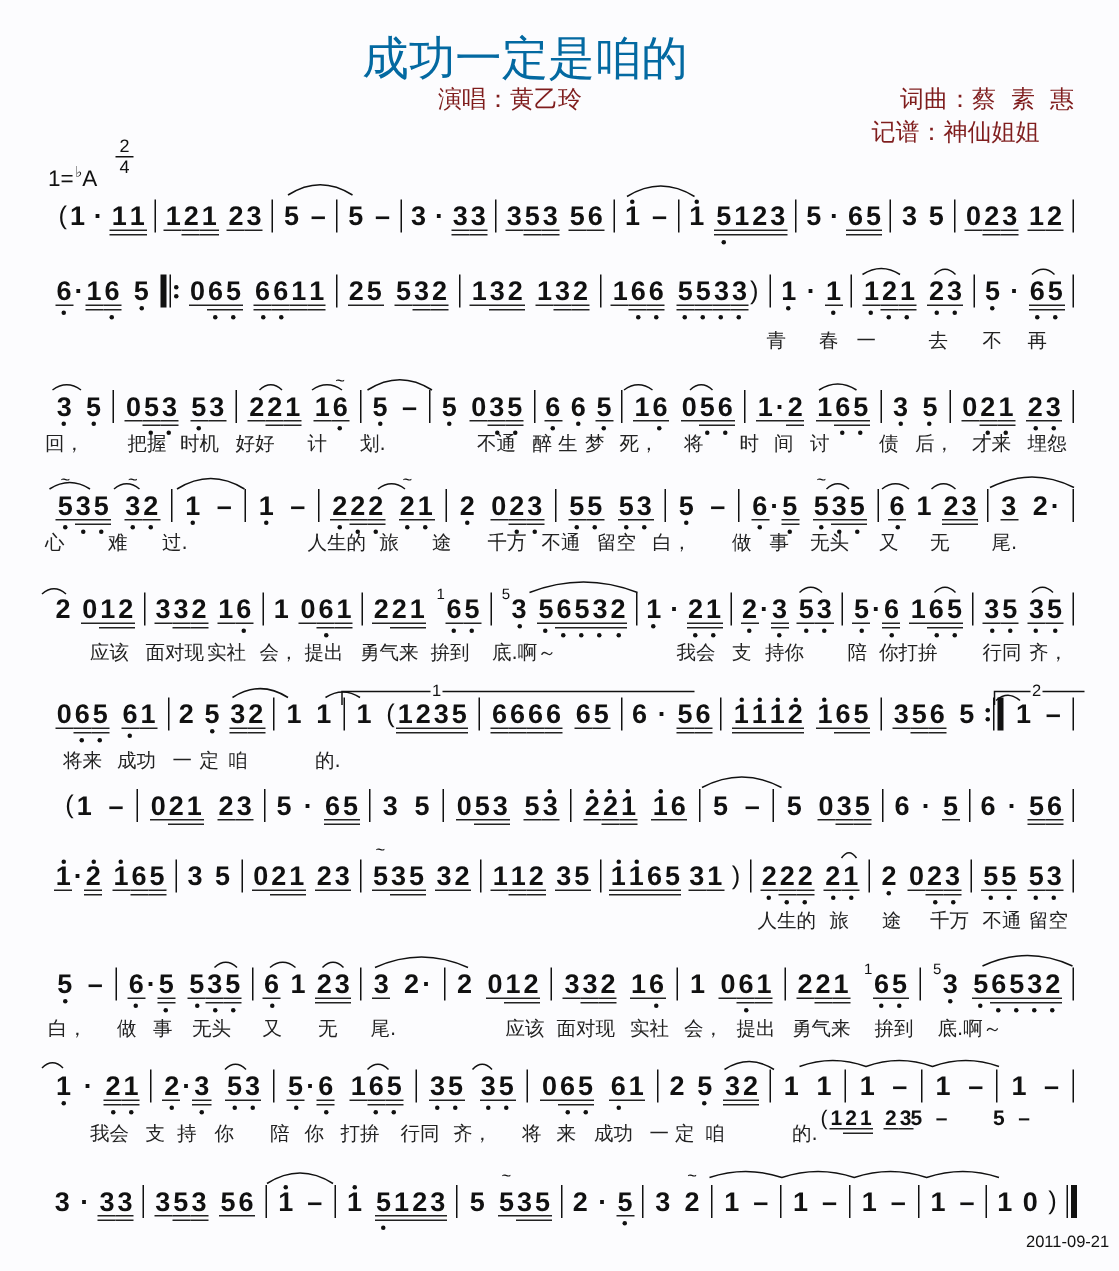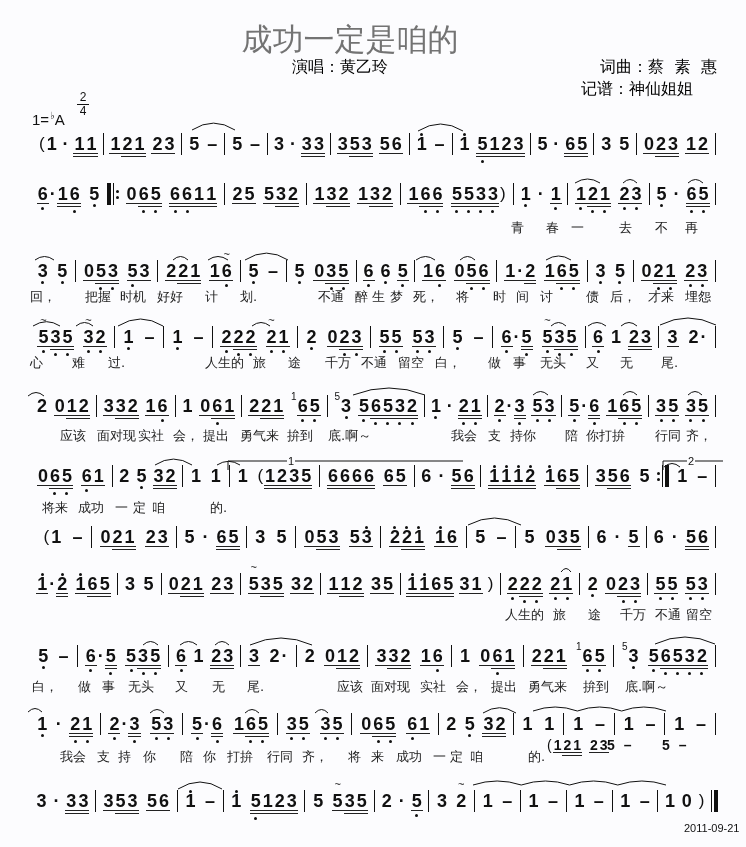--- a/index.html
+++ b/index.html
@@ -1,20 +1,20 @@
 <!DOCTYPE html>
 <html><head>
 <meta charset="utf-8">
 <style>
 *{box-sizing:border-box}
 html,body{margin:0;padding:0}
 body{width:746px;height:847px;position:relative;overflow:hidden;background:#fcfcfe;color:#111;font-family:"Liberation Sans","DejaVu Sans",sans-serif}
 #page{position:absolute;left:0;top:0;width:746px;height:847px}
-.title{position:absolute;left:0;top:20px;width:700px;text-align:center;font-size:31px;line-height:38px;font-family:"DejaVu Sans",sans-serif;color:#737373}
-.credit{position:absolute;font-size:16px;line-height:20px;font-family:Liberation Sans, sans-serif;white-space:nowrap;color:#000000}
+.title{position:absolute;left:0;top:20px;width:700px;text-align:center;font-size:31px;line-height:38px;font-family:"DejaVu Sans",sans-serif;color:#0369a1}
+.credit{position:absolute;font-size:16px;line-height:20px;font-family:Liberation Serif, serif;white-space:nowrap;color:#7f1d1d}
 .singer{left:292px;top:57px}
 .composer{left:600px;top:57px}
 .composer .spaced{word-spacing:6px}
 .transcriber{left:581px;top:79px}
 .keysig{position:absolute;left:32px;top:112px;font-size:15px;line-height:16px;white-space:nowrap}
 .keysig .acc{font-size:10px;position:relative;top:-6px;margin-left:1px}
 .timesig{position:absolute;left:77px;top:92px;width:12px;font-size:12px;line-height:11px;text-align:center}
 .timesig .num{display:block;border-bottom:1px solid #111;padding-bottom:1px}
 .timesig .den{display:block;padding-top:1px}
 #score-arcs{position:absolute;left:0;top:0;width:746px;height:847px;fill:none;stroke:#111;stroke-width:1}

